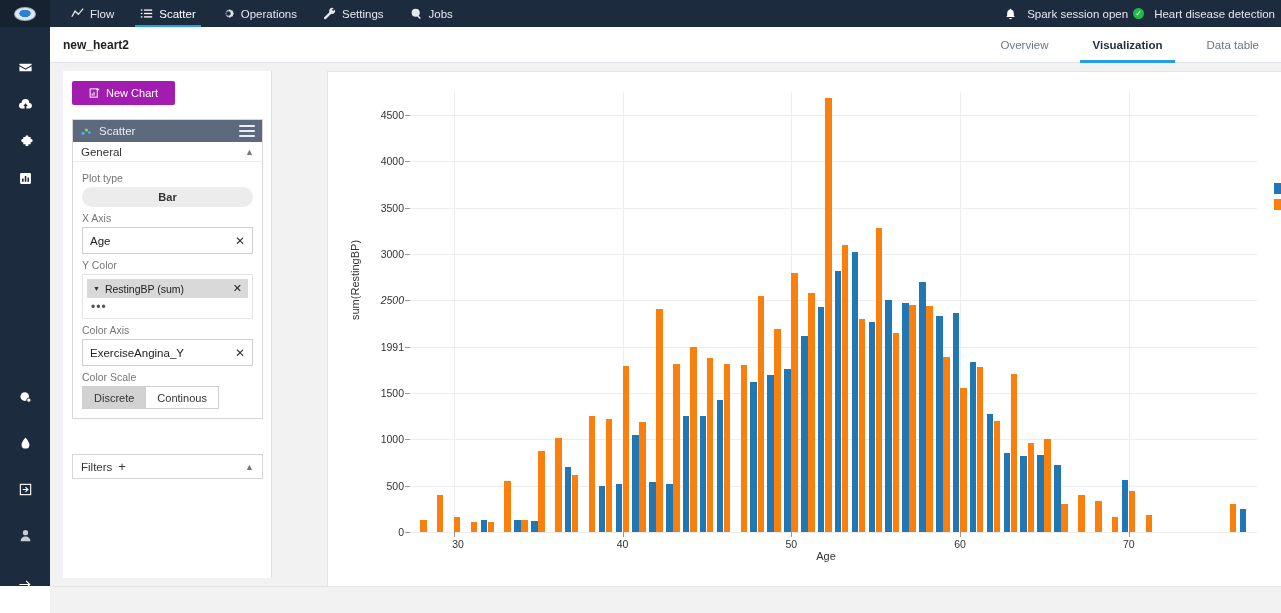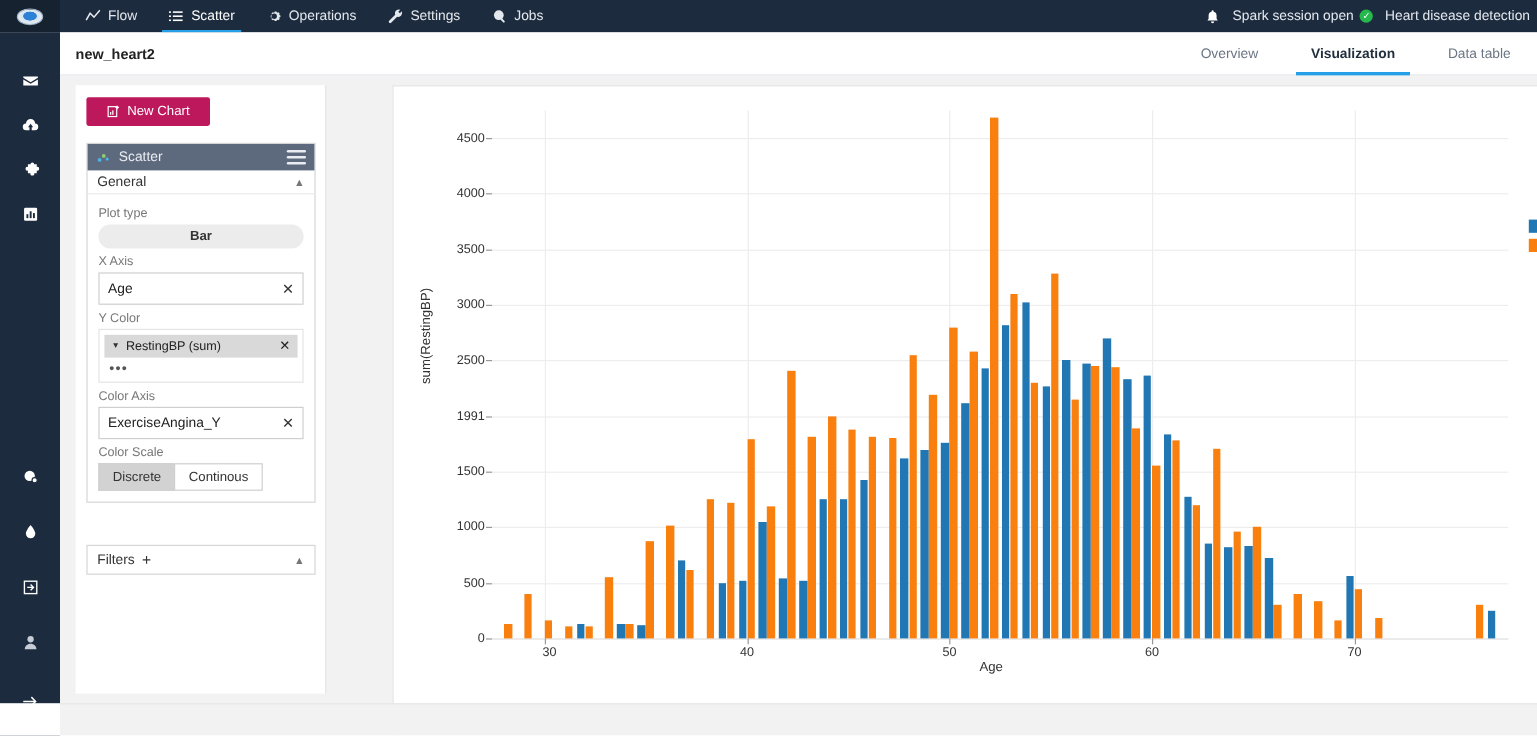--- a/index.html
+++ b/index.html
@@ -83,21 +83,21 @@
   .workspace{
     position:absolute; left:50px; top:63px; width:1231px; height:523px; background:#f2f2f2;
   }
 
   
   .cfgpanel{
     position:absolute; left:13px; top:8px; width:209px; height:507px;
     background:#fff; border-right:1px solid #e0e0e0;
   }
   .newchart{
-    margin:10px 0 0 9px; width:103px; height:24px; background:#be185d; border:none;
+    margin:10px 0 0 9px; width:103px; height:24px; background:#a21caf; border:none;
     color:#fff; font-size:11px; border-radius:2px; display:flex;align-items:center;
     justify-content:center; gap:5px; cursor:pointer;
   }
   .newchart svg{display:block;}
 
   .chartcard{
     position:absolute; left:9px; top:48px; width:191px;
     border:1px solid #d6d6d6; background:#fff;
   }
   .chartcard-head{
@@ -441,21 +441,21 @@
             <div class="ytickmark" style="top: 347.368px;"></div>
             <div class="ytick" style="top: 347.368px;">1000</div>
             <div class="gridline" style="top: 301.053px;"></div>
             <div class="ytickmark" style="top: 301.053px;"></div>
             <div class="ytick" style="top: 301.053px;">1500</div>
             <div class="gridline" style="top: 254.737px;"></div>
             <div class="ytickmark" style="top: 254.737px;"></div>
             <div class="ytick" style="top: 254.737px;">1991</div>
             <div class="gridline" style="top: 208.421px;"></div>
             <div class="ytickmark" style="top: 208.421px;"></div>
-            <div class="ytick" style="top: 208.421px;">2500</div>
+            <div class="ytick" style="top: 208.421px; font-style: italic;">2500</div>
             <div class="gridline" style="top: 162.105px;"></div>
             <div class="ytickmark" style="top: 162.105px;"></div>
             <div class="ytick" style="top: 162.105px;">3000</div>
             <div class="gridline" style="top: 115.789px;"></div>
             <div class="ytickmark" style="top: 115.789px;"></div>
             <div class="ytick" style="top: 115.789px;">3500</div>
             <div class="gridline" style="top: 69.4737px;"></div>
             <div class="ytickmark" style="top: 69.4737px;"></div>
             <div class="ytick" style="top: 69.4737px;">4000</div>
             <div class="gridline" style="top: 23.1579px;"></div>

